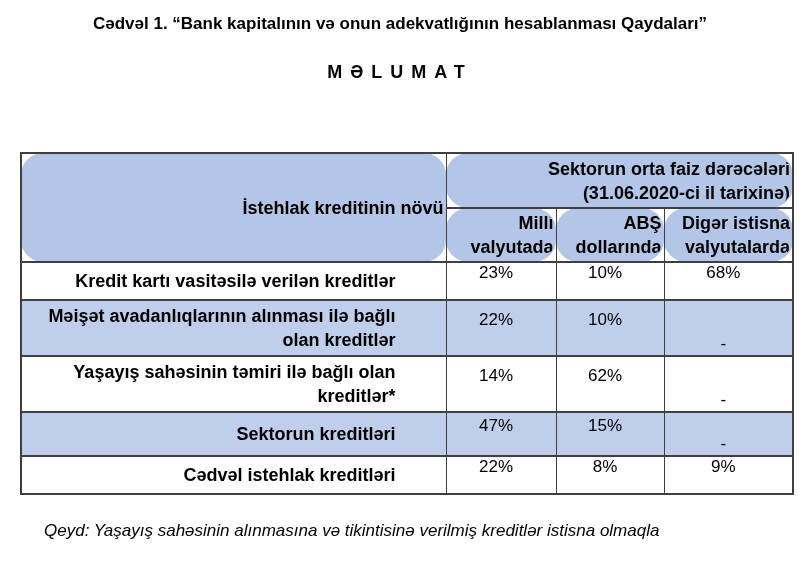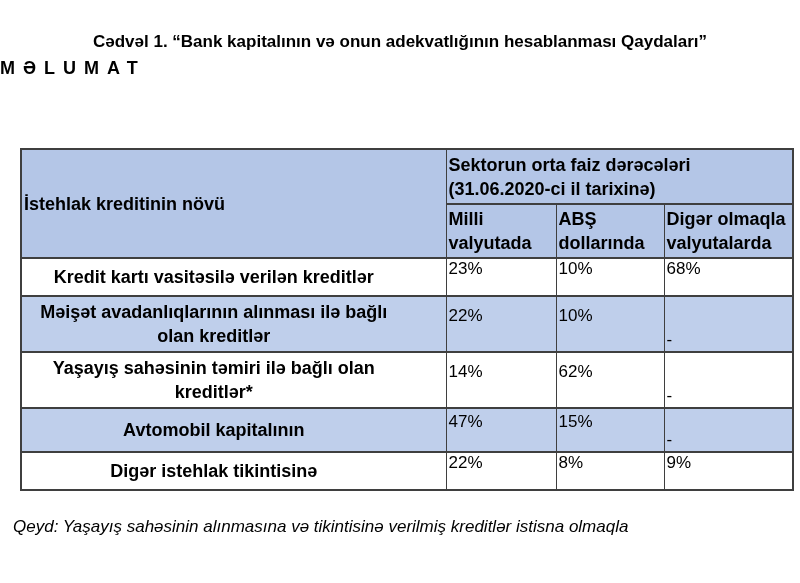--- a/index.html
+++ b/index.html
@@ -4,68 +4,69 @@
 <style>
   :root{
     --header-bg:#b4c6e7;
     --row-bg:#bfcfeb;
     --border-color:#3f3f3f;
   }
   html,body{margin:0;padding:0;background:#fff;}
   body{font-family:"Liberation Sans", sans-serif;color:#000;}
   .page{width:800px;height:583px;background:#fff;overflow:hidden;position:relative;}
 
-  .caption{padding-top:26px;text-align:center;font-weight:bold;font-size:17px;line-height:32px;}
-  .melumat{text-align:left;font-weight:bold;font-size:18px;letter-spacing:8px;}
+  .caption{padding-top:8px;text-align:center;font-weight:bold;font-size:17px;line-height:32px;}
+  .melumat{margin-top:22px;text-align:center;font-weight:bold;font-size:18px;letter-spacing:8px;}
 
   table.rates{
     border-collapse:collapse;
     table-layout:fixed;
     width:772px;
     margin:69px 0 0 20px;
     border:2px solid var(--border-color);
   }
   table.rates th, table.rates td{
     border-left:1px solid var(--border-color);
     border-right:1px solid var(--border-color);
     border-top:2px solid var(--border-color);
     border-bottom:2px solid var(--border-color);
     overflow:hidden;
   }
   table.rates th{
     background:var(--header-bg);
     font-weight:bold;
     font-size:18px;
-    text-align:left;
+    text-align:right;
     vertical-align:middle;
     line-height:24px;
     padding:2px 2px;
+    border-radius:22px;
   }
   td.label{
     font-weight:bold;
     font-size:18px;
     line-height:24px;
-    text-align:center;
+    text-align:right;
     vertical-align:middle;
     padding:3px 50px 3px 10px;
   }
   td.val{
     font-size:17px;
-    text-align:left;
+    text-align:center;
     vertical-align:middle;
     padding:0 12px 16px 2px;
   }
   td.val.bottom{
     vertical-align:bottom;
     padding-bottom:3px;
     line-height:17px;
   }
   tr.shaded td{background:var(--row-bg);}
   .note{
-    margin:26px 0 0 13px;
+    margin:26px 0 0 44px;
     font-style:italic;
     font-size:17px;
   }
 </style>
 </head>
 <body>
 
 <div class="page">
 
   <div class="caption">
@@ -85,21 +86,21 @@
       <tr style="height:55px">
         <th rowspan="2">İstehlak kreditinin növü</th>
         <th colspan="3">
           <div>Sektorun orta faiz dərəcələri</div>
           <div>(31.06.2020-ci il tarixinə)</div>
         </th>
       </tr>
       <tr style="height:47px">
         <th>Milli valyutada</th>
         <th>ABŞ dollarında</th>
-        <th>Digər olmaqla valyutalarda</th>
+        <th>Digər istisna valyutalarda</th>
       </tr>
     </thead>
     <tbody>
       <tr style="height:33px">
         <td class="label">Kredit kartı vasitəsilə verilən kreditlər</td>
         <td class="val">23%</td>
         <td class="val">10%</td>
         <td class="val">68%</td>
       </tr>
       <tr class="shaded" style="height:47px">
@@ -108,27 +109,27 @@
         <td class="val">10%</td>
         <td class="val bottom">-</td>
       </tr>
       <tr style="height:51px">
         <td class="label">Yaşayış sahəsinin təmiri ilə bağlı olan kreditlər*</td>
         <td class="val">14%</td>
         <td class="val">62%</td>
         <td class="val bottom">-</td>
       </tr>
       <tr class="shaded" style="height:44px">
-        <td class="label">Avtomobil kapitalının</td>
+        <td class="label">Sektorun kreditləri</td>
         <td class="val">47%</td>
         <td class="val">15%</td>
         <td class="val bottom">-</td>
       </tr>
       <tr style="height:33px">
-        <td class="label">Digər istehlak tikintisinə</td>
+        <td class="label">Cədvəl istehlak kreditləri</td>
         <td class="val">22%</td>
         <td class="val">8%</td>
         <td class="val">9%</td>
       </tr>
     </tbody>
   </table>
 
   <div class="note">Qeyd: Yaşayış sahəsinin alınmasına və tikintisinə verilmiş kreditlər istisna olmaqla</div>
 
 </div>

